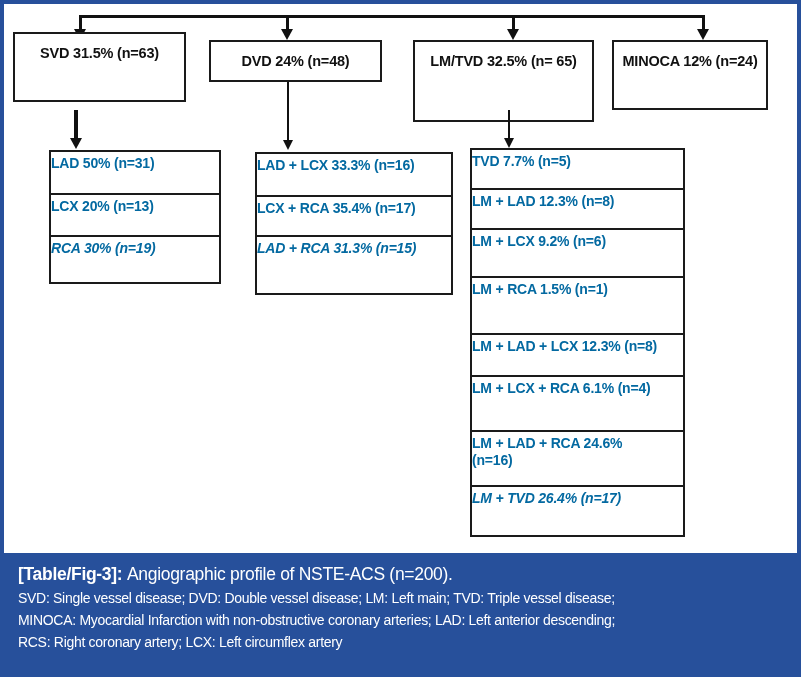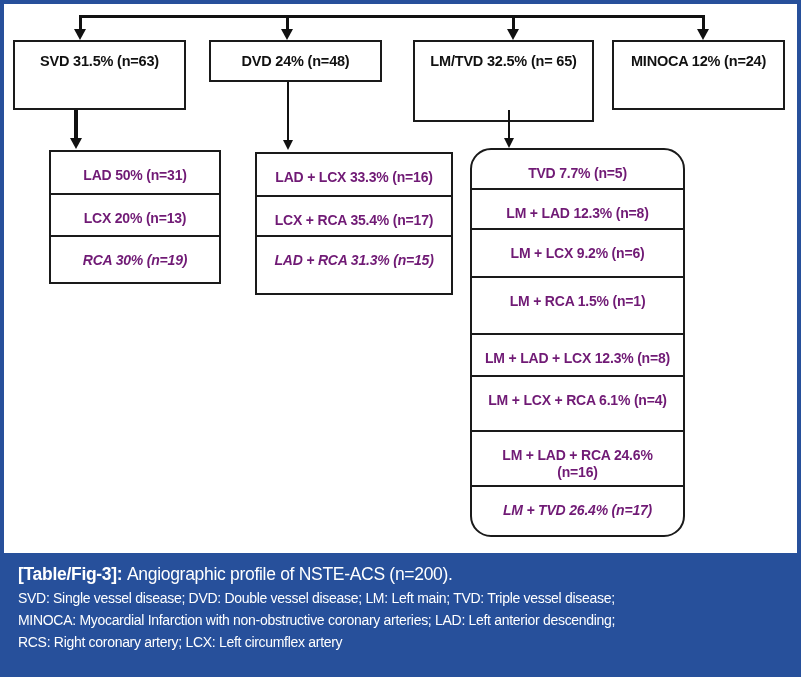--- a/index.html
+++ b/index.html
@@ -74,30 +74,28 @@
     border-bottom: 2px solid #1a1a1a;
     display: block;
     overflow: hidden;
   }
   .group .row:last-child {
     border-bottom: none;
     font-style: italic;
   }
   .row-label {
     display: block;
-    text-align: center;
     font-family: "Liberation Sans", sans-serif;
     font-weight: bold;
     font-size: 14px;
     line-height: 17px;
-    color: #701a75;
+    color: #0369a1;
     letter-spacing: -0.2px;
     padding-top: 3px;
     white-space: pre-line;
-    margin-top: 12px;
   }
 
   
   .hbar {
     position: absolute;
     background: #111111;
   }
   .vline {
     position: absolute;
     background: #111111;
@@ -161,33 +159,33 @@
 
     <div class="vline" style="left:282px; top:11px; width:3px; height:16px;"></div>
     <div class="arrow-head" style="left:277px; top:25px;"></div>
 
     <div class="vline" style="left:508px; top:11px; width:3px; height:16px;"></div>
     <div class="arrow-head" style="left:503px; top:25px;"></div>
 
     <div class="vline" style="left:698px; top:11px; width:3px; height:16px;"></div>
     <div class="arrow-head" style="left:693px; top:25px;"></div>
 
-    <div class="node top-node" style="left:9px; top:36px; width:173px; height:70px;">
+    <div class="node top-node" style="left:9px; top:28px; width:173px; height:70px;">
       <span class="node-label">SVD 31.5% (n=63)</span>
     </div>
 
     <div class="node top-node" style="left:205px; top:36px; width:173px; height:42px;">
       <span class="node-label">DVD 24% (n=48)</span>
     </div>
 
     <div class="node top-node" style="left:409px; top:36px; width:181px; height:82px;">
       <span class="node-label">LM/TVD 32.5% (n= 65)</span>
     </div>
 
-    <div class="node top-node" style="left:608px; top:36px; width:173px; height:70px;">
+    <div class="node top-node" style="left:608px; top:36px; width:156px; height:70px;">
       <span class="node-label">MINOCA 12% (n=24)</span>
     </div>
 
     <div class="vline" style="left:70px; top:106px; width:4px; height:32px;"></div>
     <div class="arrow-head" style="left:66px; top:134px;"></div>
 
     <div class="vline" style="left:283px; top:78px; width:2px; height:62px;"></div>
     <div class="arrow-head thin" style="left:279px; top:136px;"></div>
 
     <div class="vline" style="left:504px; top:106px; width:2px; height:34px;"></div>
@@ -210,21 +208,21 @@
         <span class="row-label">LAD + LCX 33.3% (n=16)</span>
       </div>
       <div class="row" style="height:41px;">
         <span class="row-label">LCX + RCA 35.4% (n=17)</span>
       </div>
       <div class="row" style="height:58px;">
         <span class="row-label">LAD + RCA 31.3% (n=15)</span>
       </div>
     </div>
 
-    <div class="group" style="left:466px; top:144px; width:215px; height:389px;border-radius:21px;">
+    <div class="group" style="left:466px; top:144px; width:215px; height:389px;">
       <div class="row" style="height:40px;">
         <span class="row-label">TVD 7.7% (n=5)</span>
       </div>
       <div class="row" style="height:40px;">
         <span class="row-label">LM + LAD 12.3% (n=8)</span>
       </div>
       <div class="row" style="height:48px;">
         <span class="row-label">LM + LCX  9.2% (n=6)</span>
       </div>
       <div class="row" style="height:57px;">

